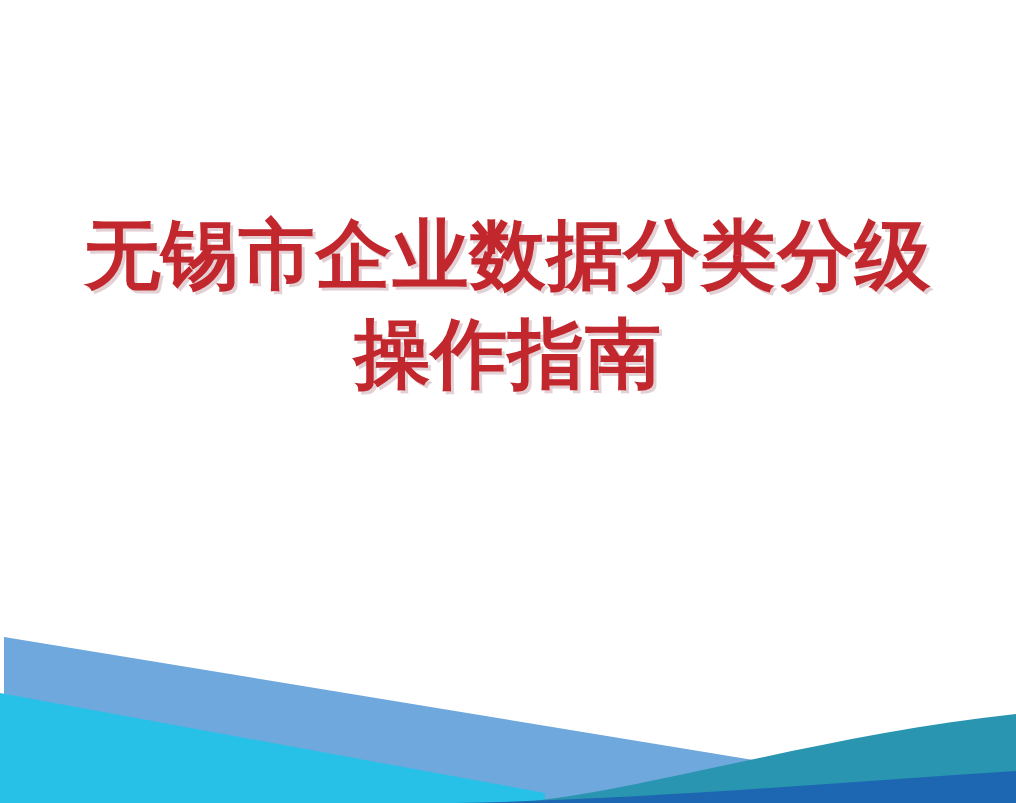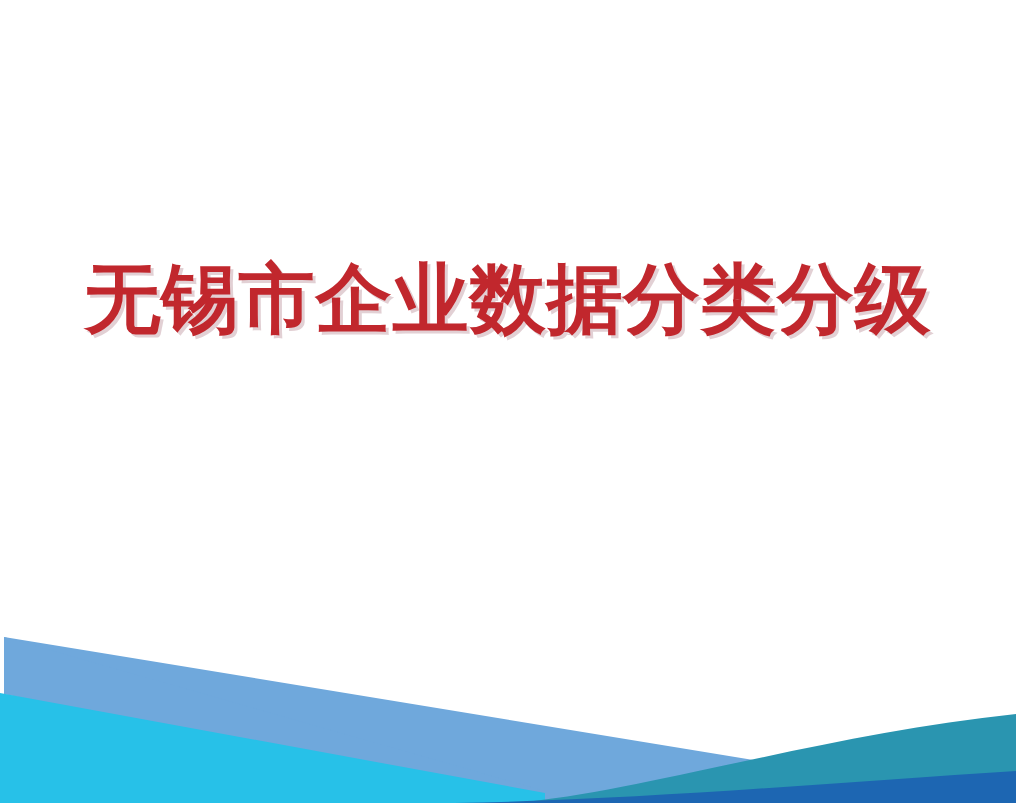--- a/index.html
+++ b/index.html
@@ -21,21 +21,20 @@
   }
 
   
   .title-block {
     position: absolute;
     left: 0;
     top: 205px;
     width: 1016px;
     text-align: center;
     z-index: 5;
-    margin-top: 44px;
   }
 
   .title-line {
     display: block;
     color: #C1272D;
     font-family: "DejaVu Serif", "Liberation Serif", serif;
     font-weight: bold;
     font-size: 76px;
     line-height: 99px;
     letter-spacing: 1px;
@@ -67,15 +66,16 @@
 
     <path d="M 0,693 L 545,793 L 545,803 L 0,803 Z" fill="#27C1E8"></path>
 
     <path d="M 516,803 C 650,790 820,735 1016,714 L 1016,803 Z" fill="#2A95B0"></path>
 
     <path d="M 455,803 C 640,800 840,782 1016,771 L 1016,803 Z" fill="#1D66B2"></path>
   </svg>
 
   <div class="title-block">
     <span class="title-line">无锡市企业数据分类分级</span>
+    <span class="title-line">操作指南</span>
   </div>
 
 </div>
 
 </body></html>

